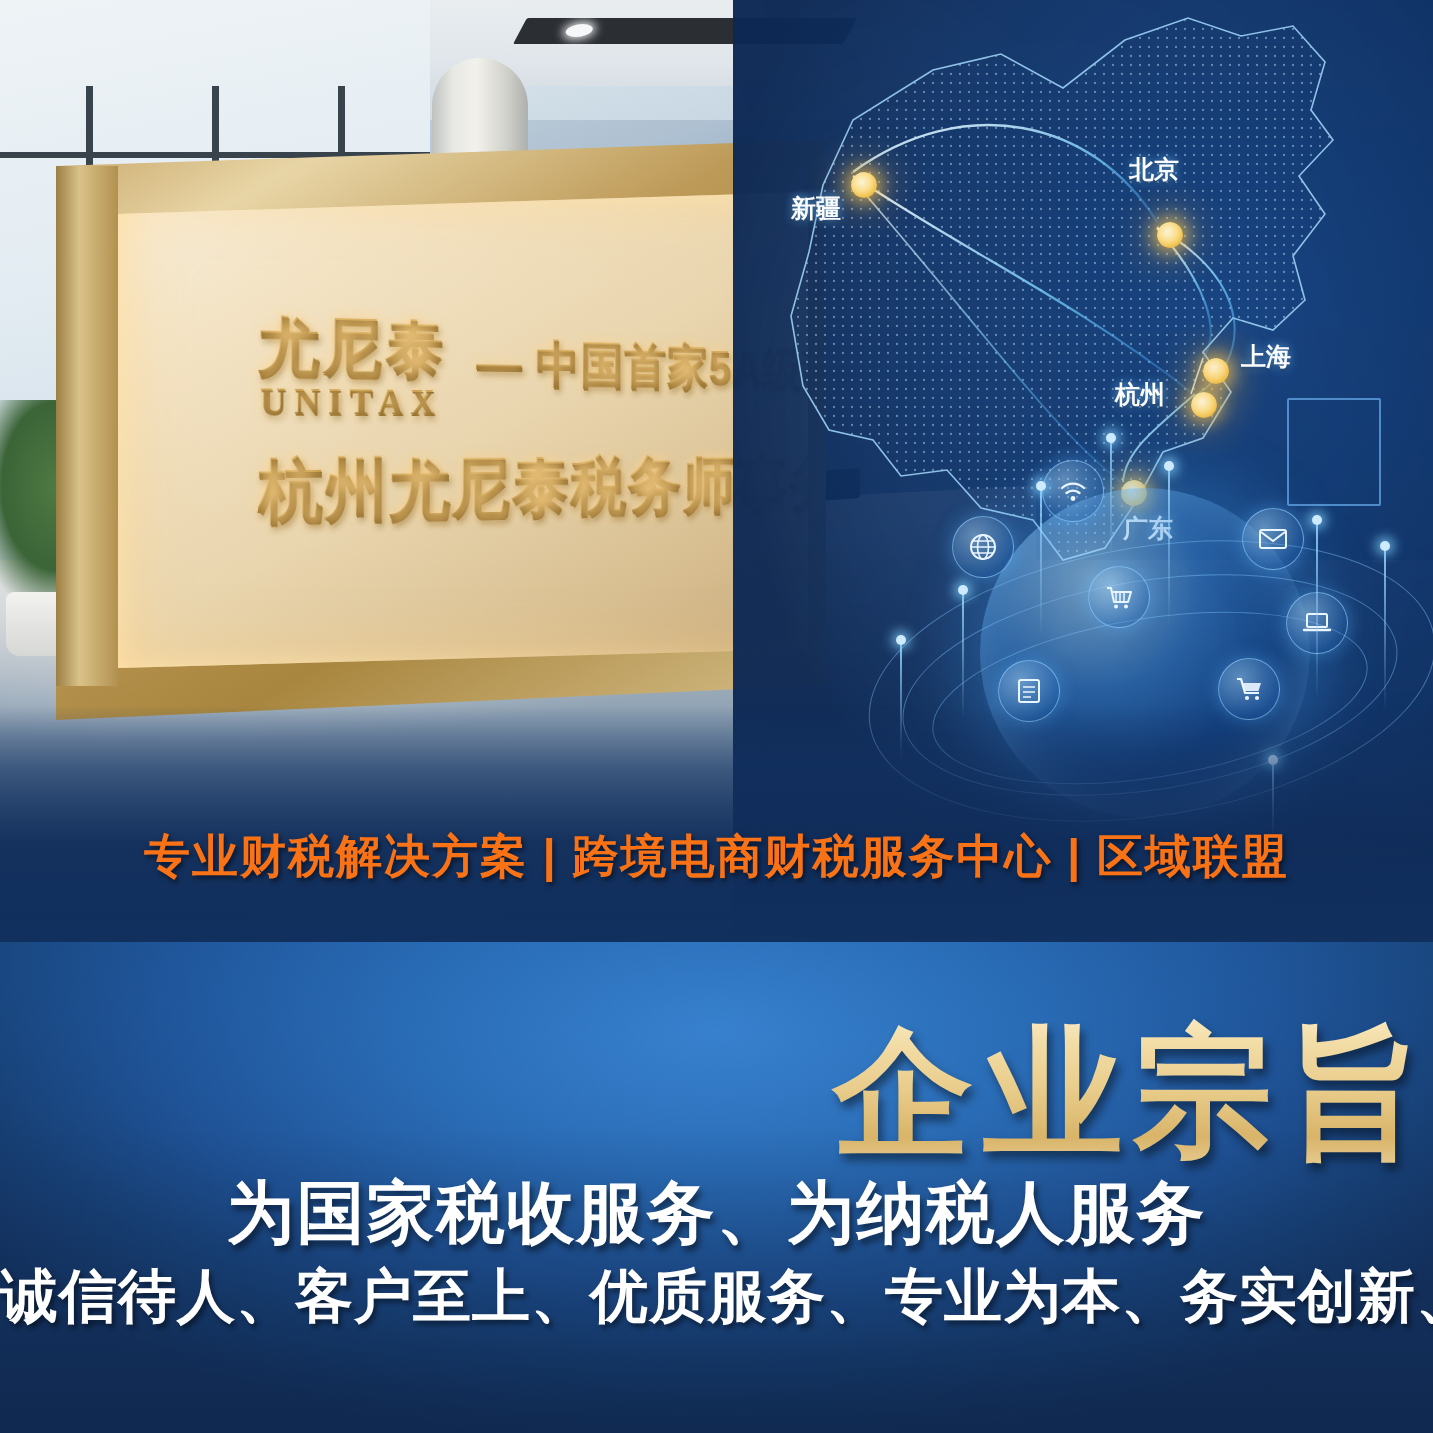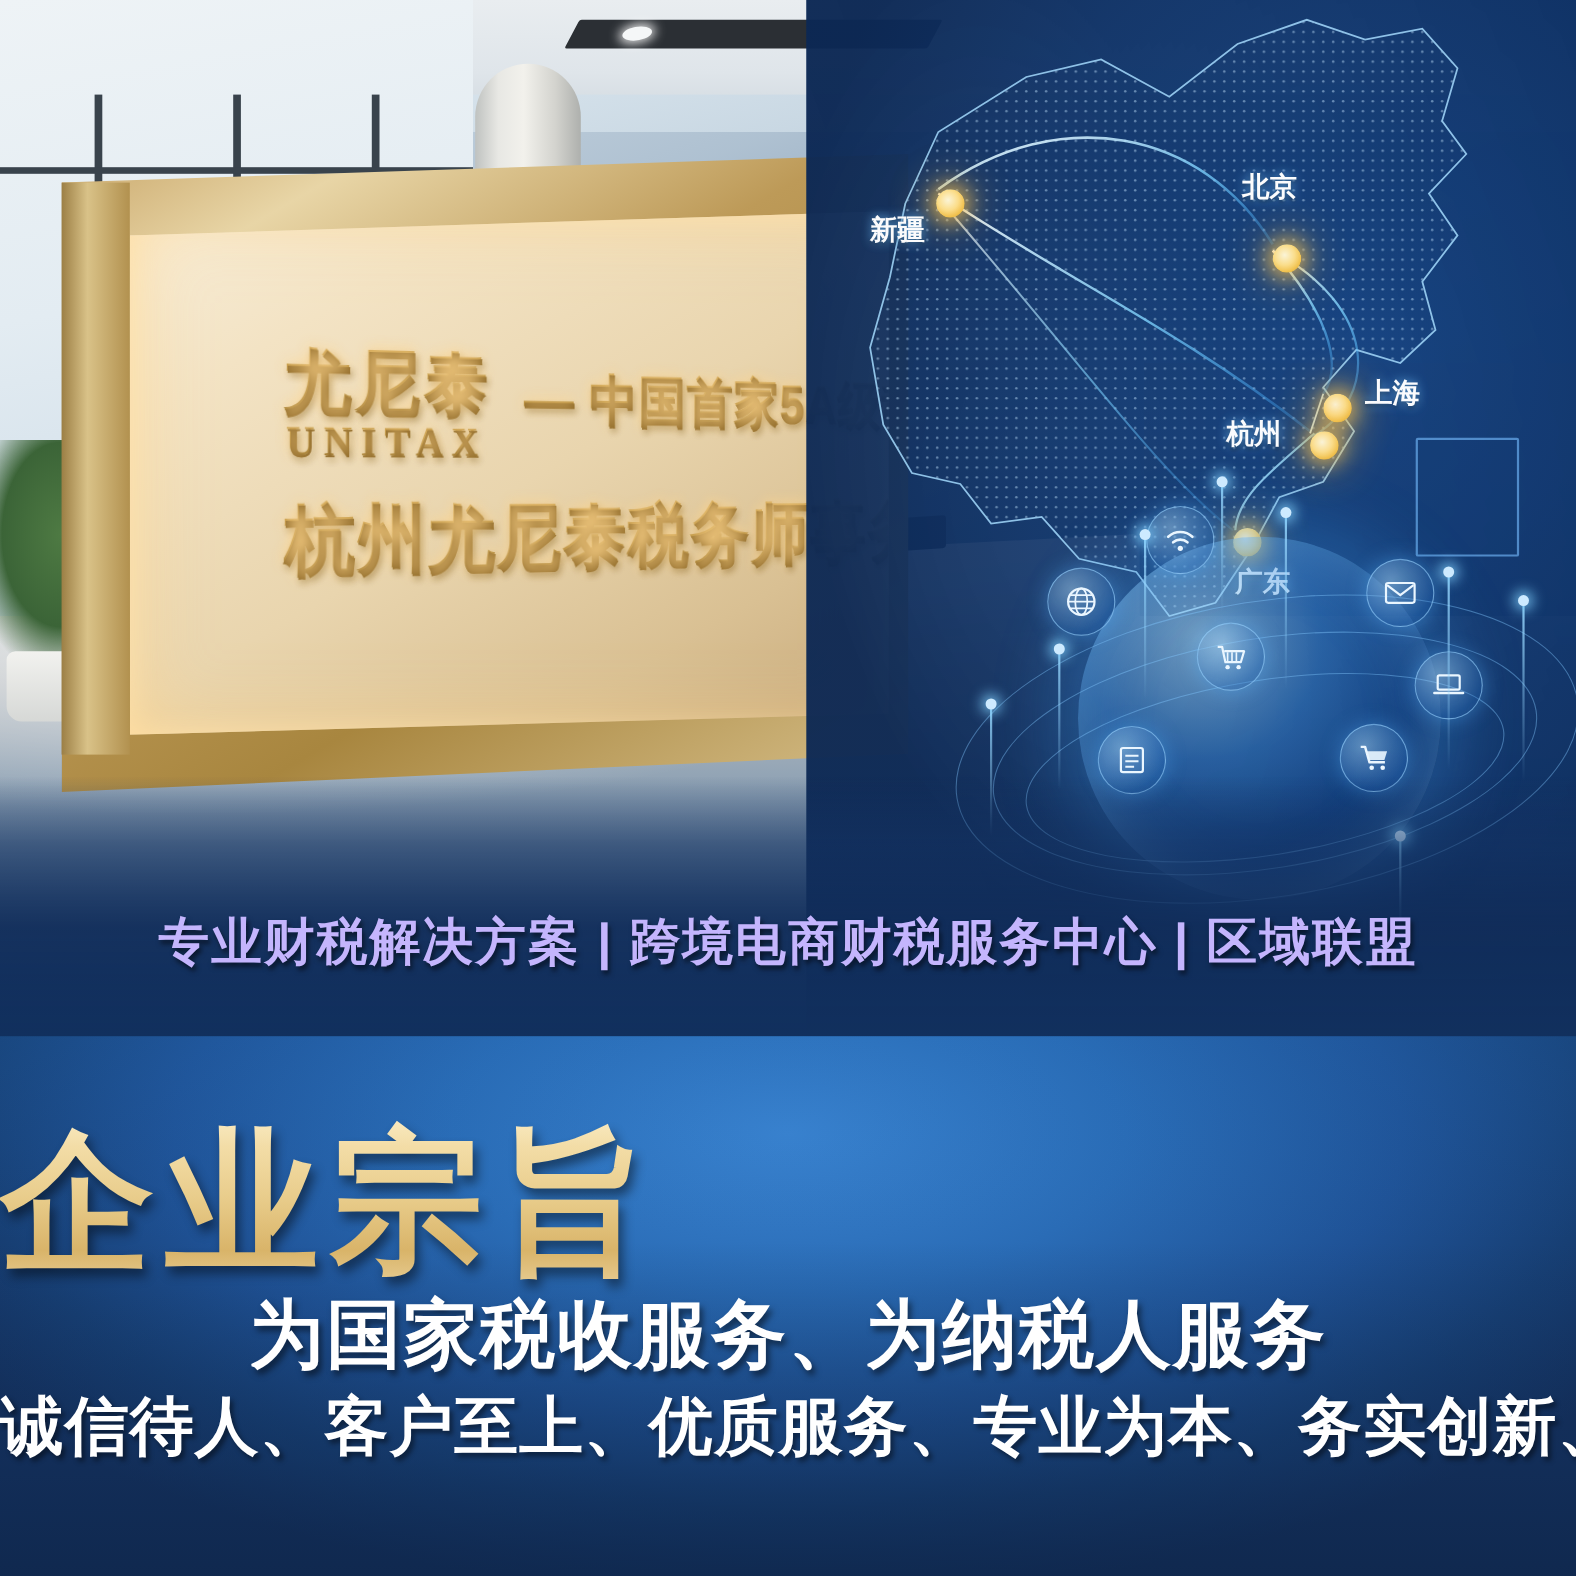--- a/index.html
+++ b/index.html
@@ -197,39 +197,39 @@
     text-align:center;
     font-size:78px; font-weight:700; letter-spacing:1px; white-space:nowrap;
     background:linear-gradient(180deg,#fdf4d9 0%,#f2dca2 26%,#e3c377 52%,#cfa64f 76%,#e7d097 100%);
     -webkit-background-clip:text; background-clip:text;
     -webkit-text-fill-color:transparent;
     filter:drop-shadow(2px 4px 3px rgba(0,0,0,.55));
   }
   .subline{
     position:absolute; left:0; top:826px; width:1433px;
     text-align:center;
-    font-size:46px; font-weight:700; color:#c4b5fd; letter-spacing:2px;
+    font-size:46px; font-weight:700; color:#f97316; letter-spacing:2px;
     text-shadow:2px 3px 5px rgba(0,0,0,.55);
     white-space:nowrap;
   }
 
   
   .purpose{
     position:absolute; left:0; top:942px; width:1433px; height:491px;
     background:
       radial-gradient(ellipse 900px 420px at 50% 18%, #3a83d0 0%, #2a6cb6 34%, #1f5296 62%, #173f74 82%, #142f5c 100%);
   }
   .purpose::after{
     content:""; position:absolute; inset:0;
     background:linear-gradient(180deg, rgba(36,110,185,.18) 0%, rgba(20,56,104,0) 38%, rgba(16,44,84,.45) 78%, rgba(14,38,74,.72) 100%);
     pointer-events:none;
   }
   .p-title{
     position:absolute; left:0; top:1000px; width:1433px;
-    text-align:left; font-size:140px; font-weight:700; letter-spacing:10px;
+    text-align:right; font-size:140px; font-weight:700; letter-spacing:10px;
     background:linear-gradient(180deg,#fdf2d2 0%,#f3dda7 22%,#e9cd8c 46%,#d9b469 72%,#f0dcae 100%);
     -webkit-background-clip:text; background-clip:text;
     -webkit-text-fill-color:transparent;
     filter:drop-shadow(4px 7px 5px rgba(0,0,0,.45));
     white-space:nowrap; z-index:2;
   }
   .p-line1{
     position:absolute; left:0; top:1168px; width:1433px;
     text-align:center; font-size:68px; font-weight:700; letter-spacing:2px;
     color:#ffffff; text-shadow:3px 5px 6px rgba(0,0,0,.5);

